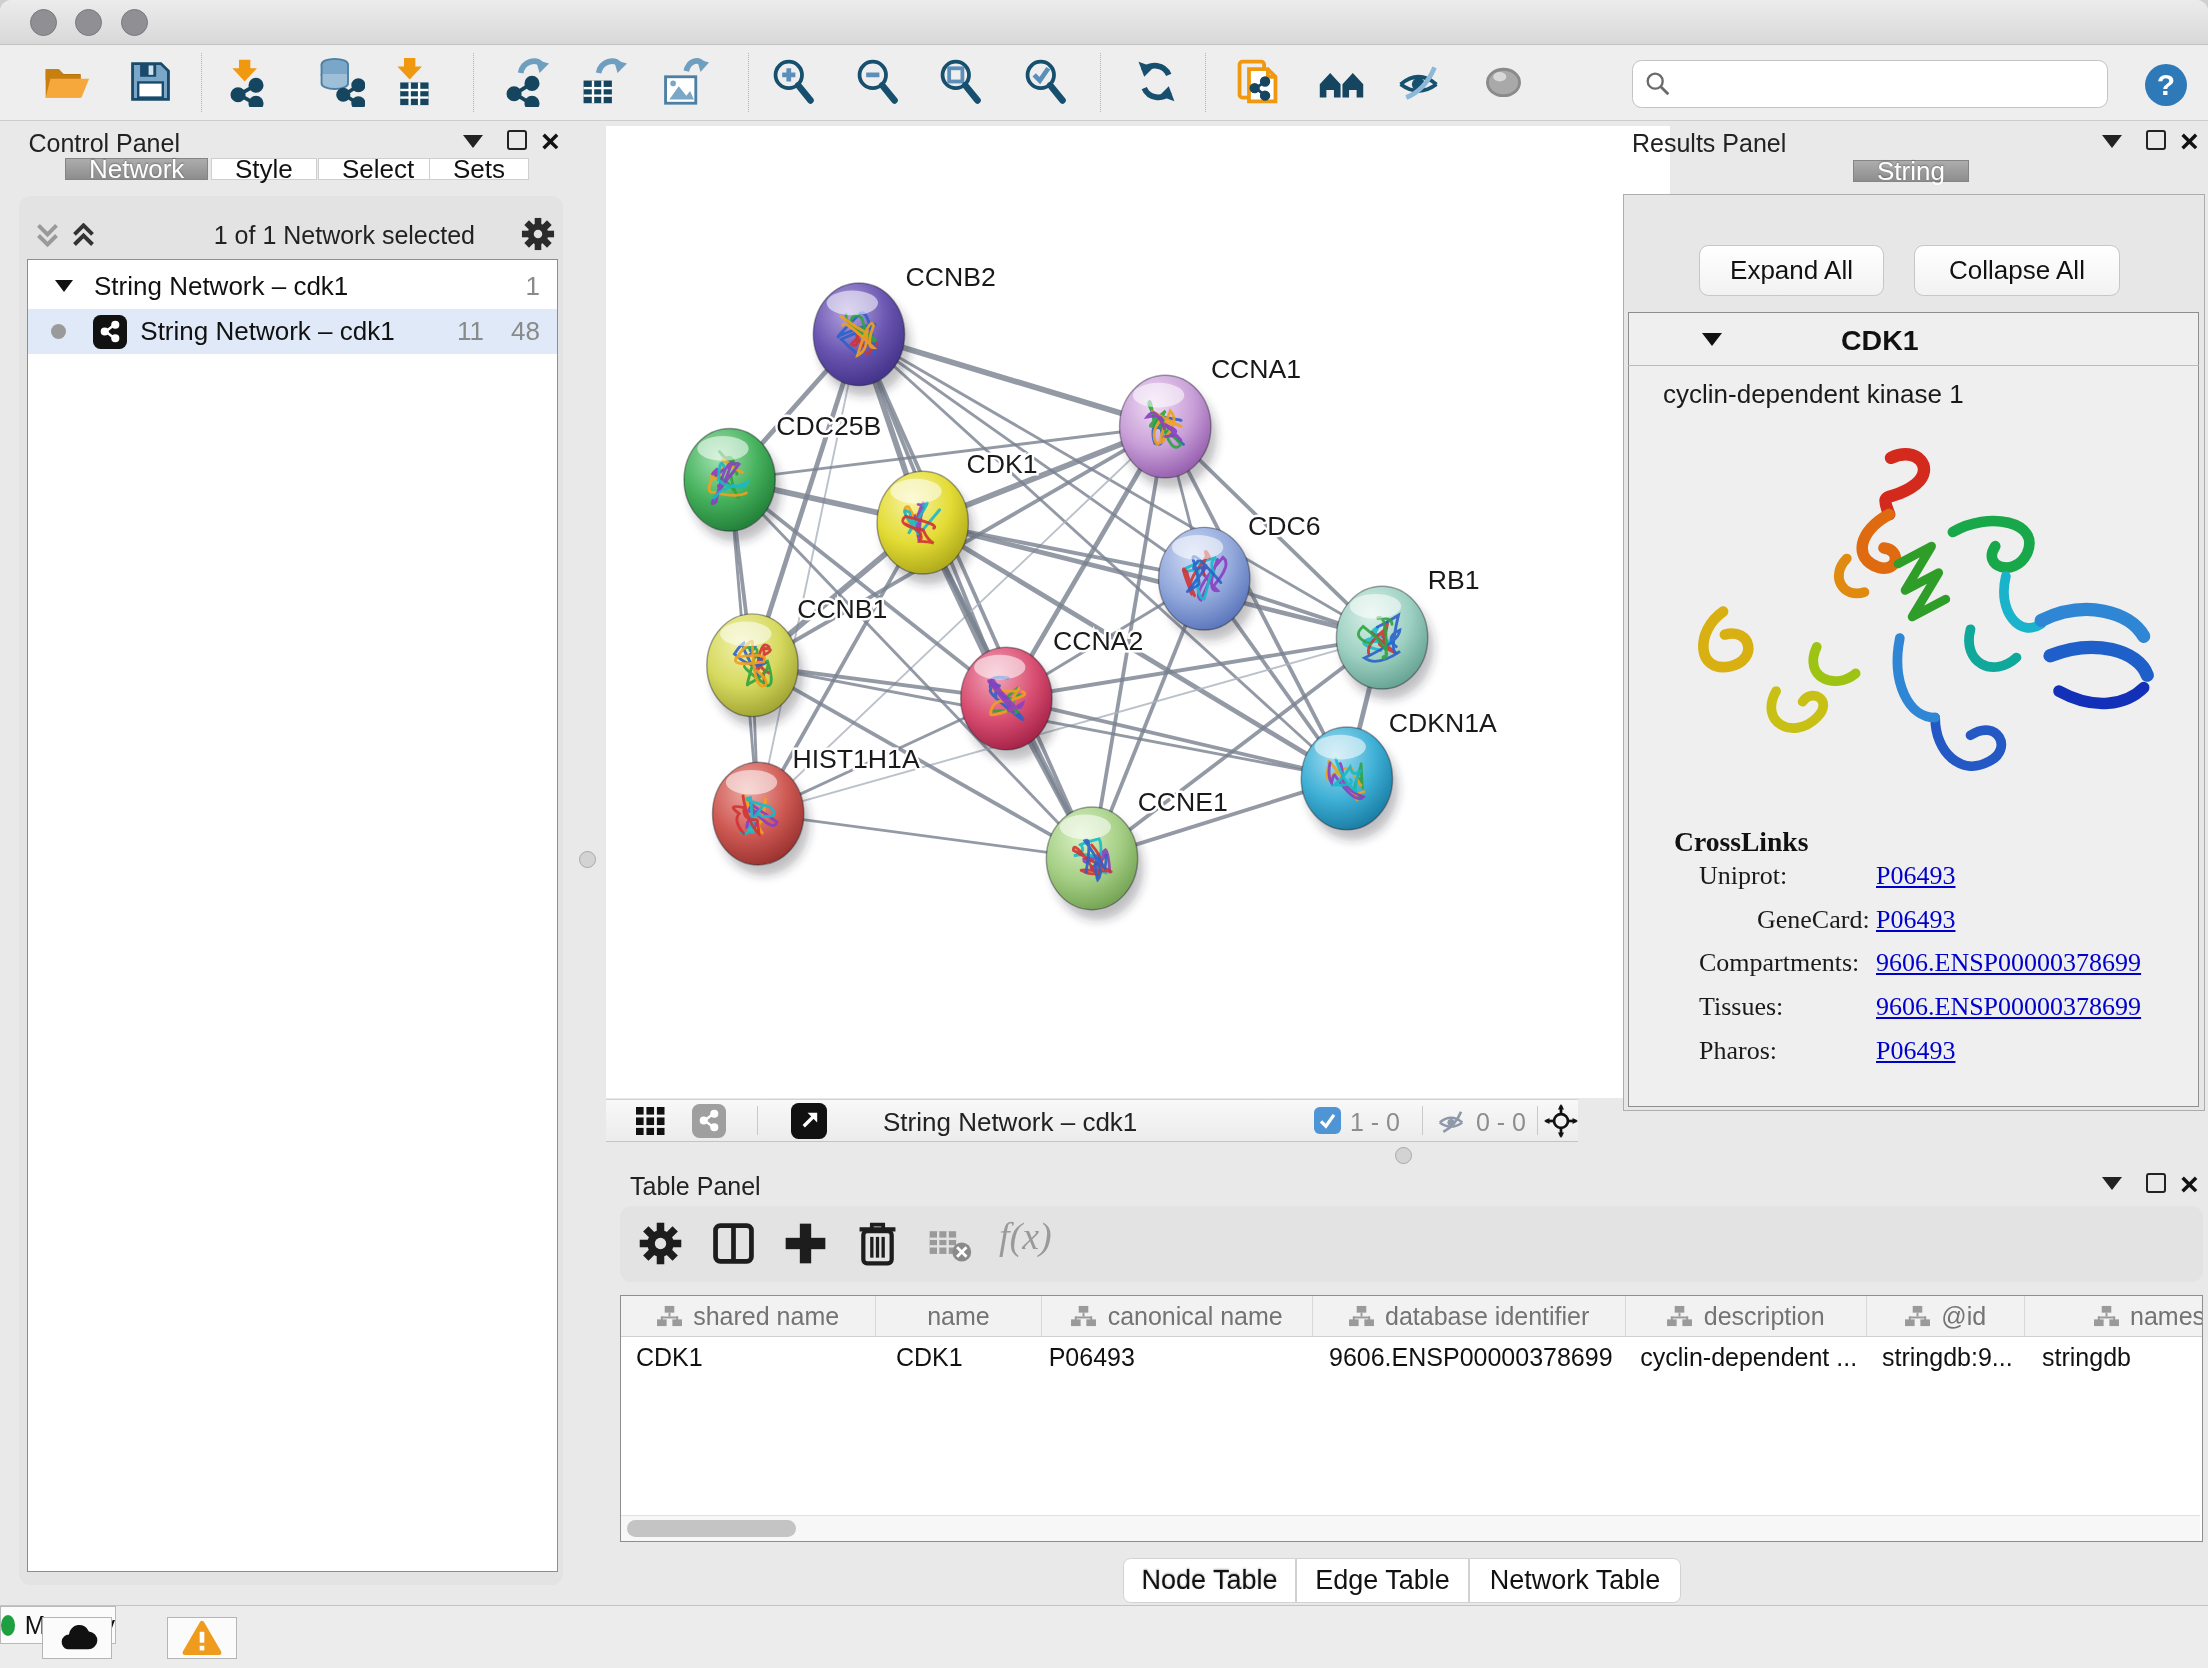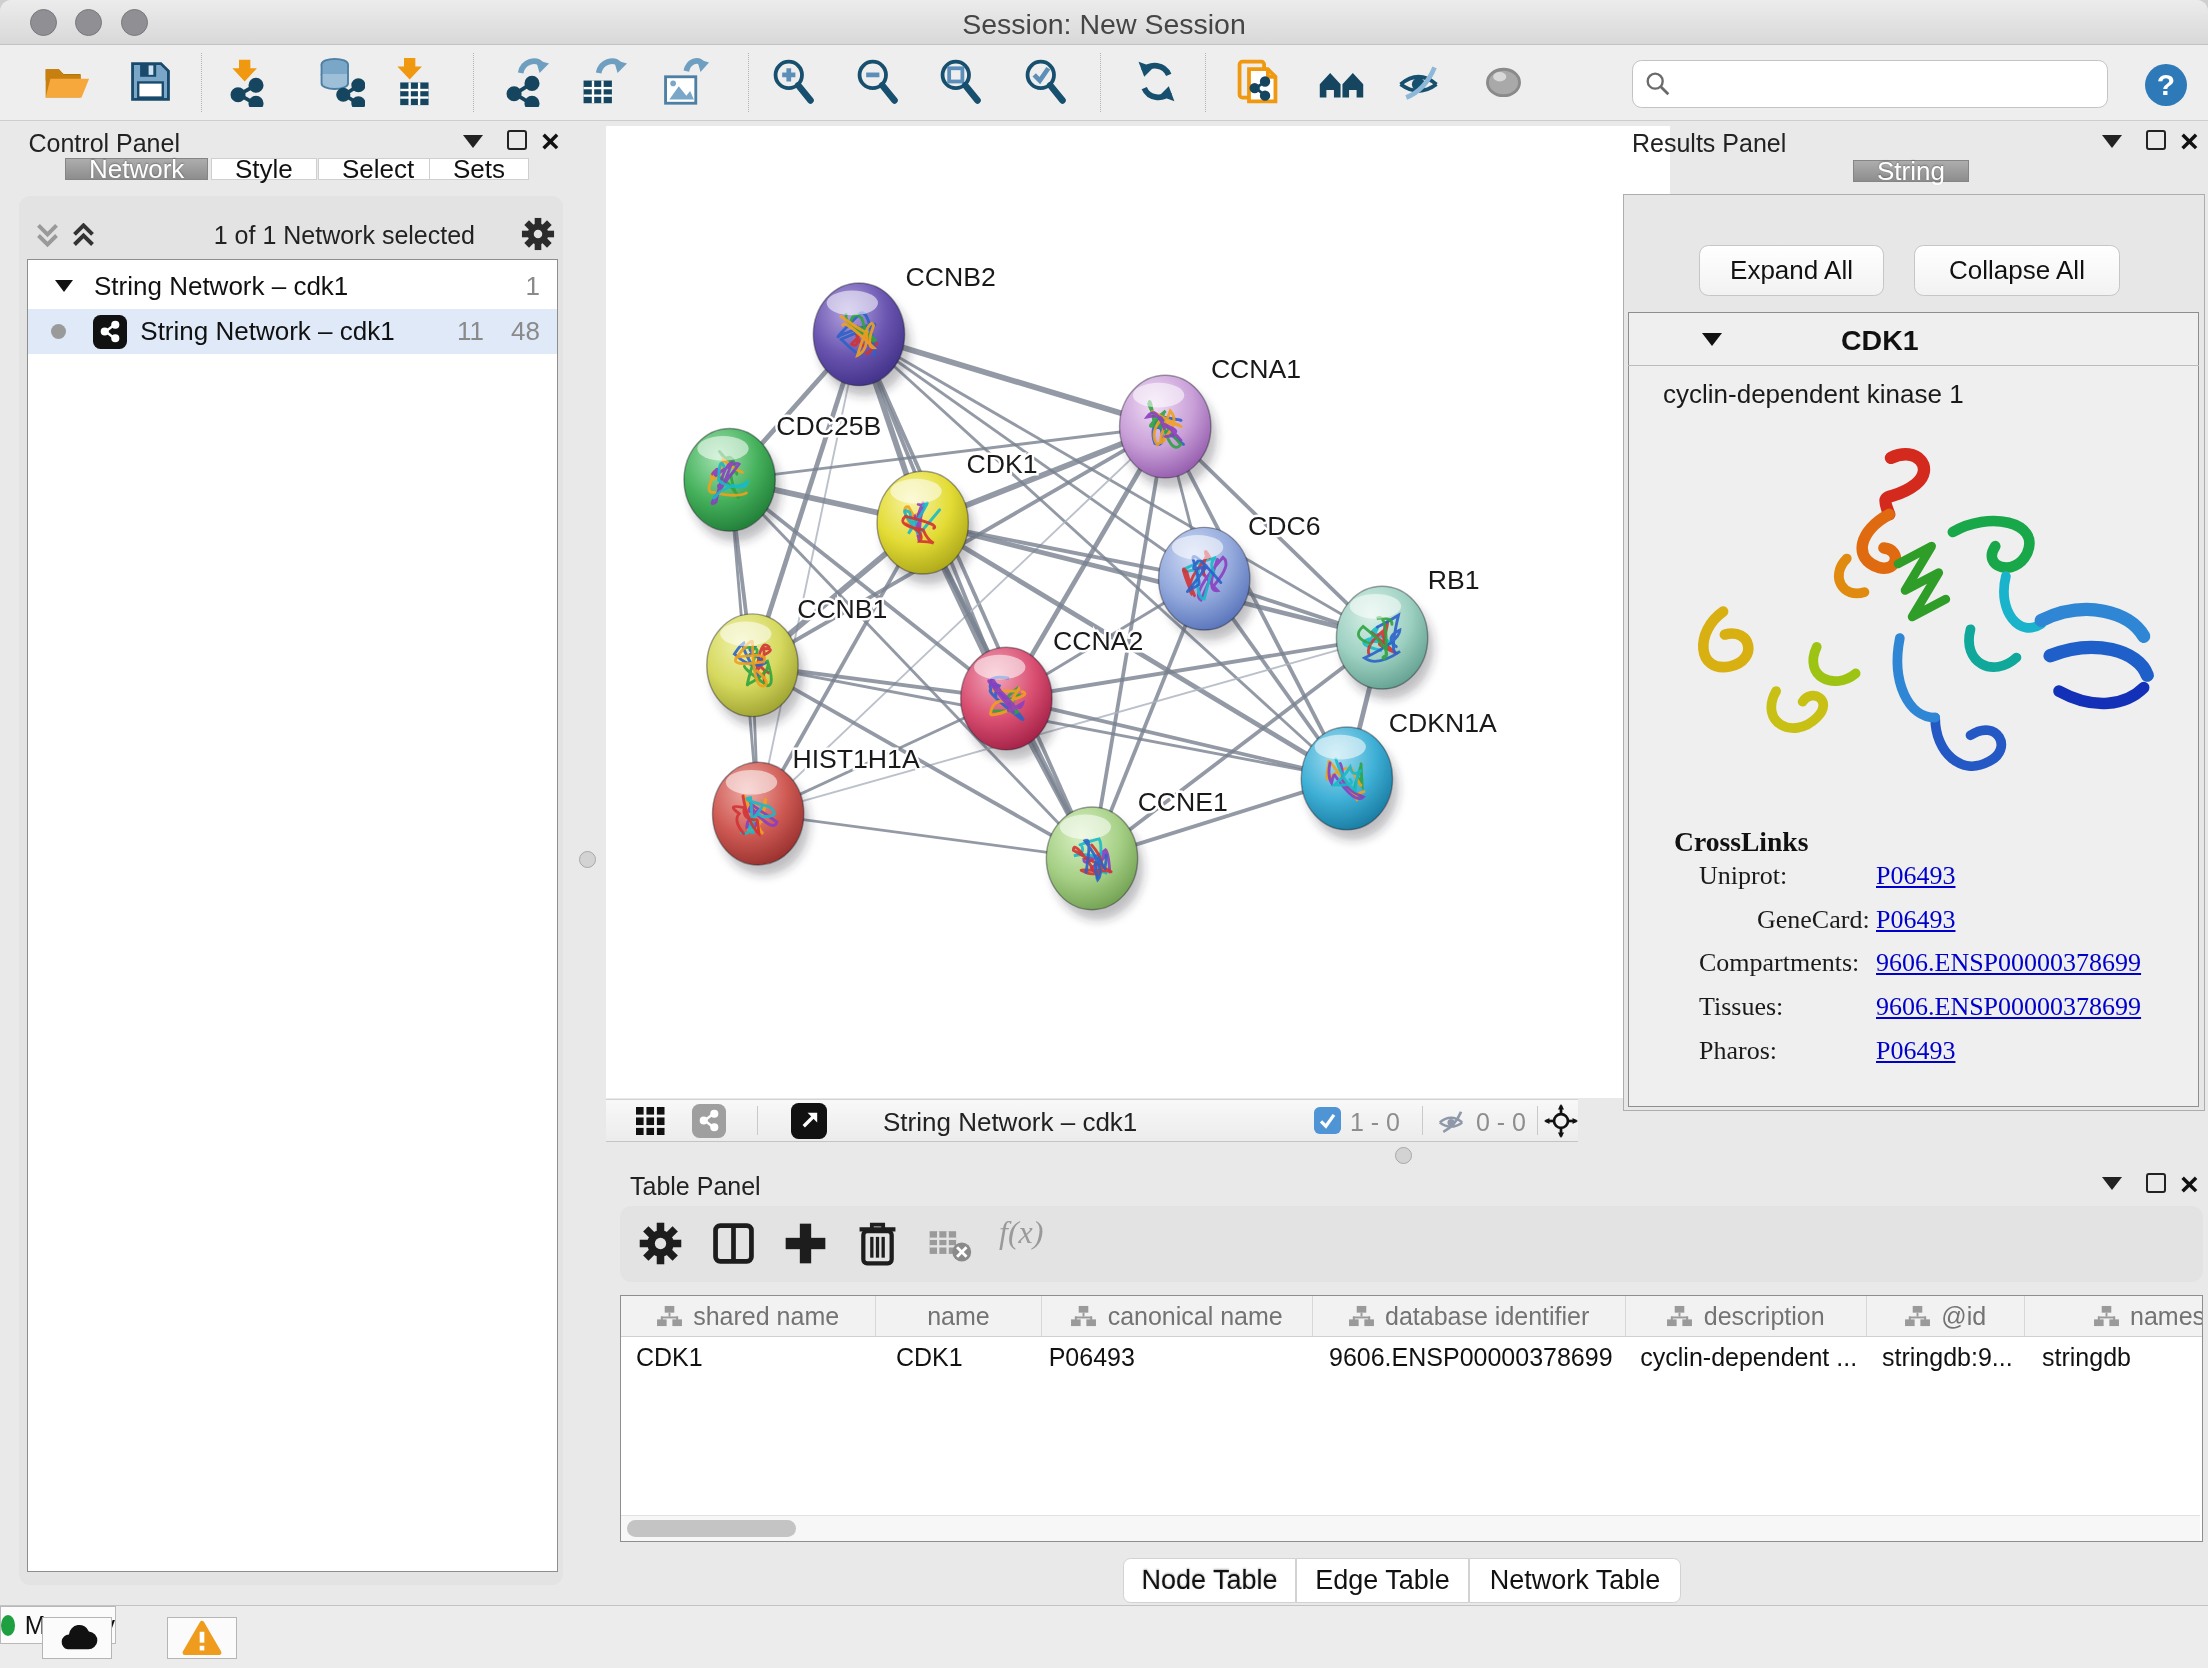--- a/index.html
+++ b/index.html
@@ -88,21 +88,20 @@
 </style>
 </head>
 <body>
 
 <div id="app">
 
   <div id="titlebar" class="abs">
     <div class="traffic abs" style="left:29.5px"></div>
     <div class="traffic abs" style="left:75px"></div>
     <div class="traffic abs" style="left:121px"></div>
-    <div id="win-title" class="abs">Session: New Session</div>
   </div>
 
   <div id="toolbar" class="abs">
     <svg class="tbtn abs" style="left:40px" viewBox="0 0 54 54">
         <path d="M6 14h14l5 5h18v7H6z" fill="#b5720e"></path>
         <path d="M6 14v30h37V20H25l-5-6z" fill="#c77f10"></path>
         <path d="M11 24h41l-8 20H6z" fill="#f6a83c"></path>
       </svg>
     <svg class="tbtn abs" style="left:125px" viewBox="0 0 54 54">
         <path d="M8 8h30l8 8v30H8z" fill="#7aa7c7" stroke="#19496b" stroke-width="3"></path>
@@ -740,21 +739,21 @@
           <line x1="6" y1="30" x2="34" y2="30"></line>
           <line x1="15" y1="14" x2="15" y2="38"></line>
           <line x1="25" y1="14" x2="25" y2="38"></line>
         </g>
         <circle cx="40" cy="36" r="10" fill="#8a8a8a"></circle>
         <g stroke="#fff" stroke-width="3">
           <line x1="35" y1="31" x2="45" y2="41"></line>
           <line x1="45" y1="31" x2="35" y2="41"></line>
         </g>
       </svg>
-    <div class="abs" style="left:379px;top:7.6px;font-family:'Liberation Serif',serif;font-style:italic;font-size:32px;color:#9a9a9a">f(x)</div>
+    <div class="abs" style="left:379px;top:7.6px;font-family:'Liberation Serif',serif;font-style:italic;font-size:38px;color:#9a9a9a">f(x)</div>
   </div>
 
   <div id="tp-box" class="abs">
     <div id="tp-header">
         <div class="th" style="left:0px;width:255px">
           <svg width="25" height="23" viewBox="0 0 26 24">
             <g fill="#9a9a9a">
               <rect x="8" y="1" width="10" height="7"></rect>
               <rect x="0" y="15" width="10" height="7"></rect>
               <rect x="16" y="15" width="10" height="7"></rect>

